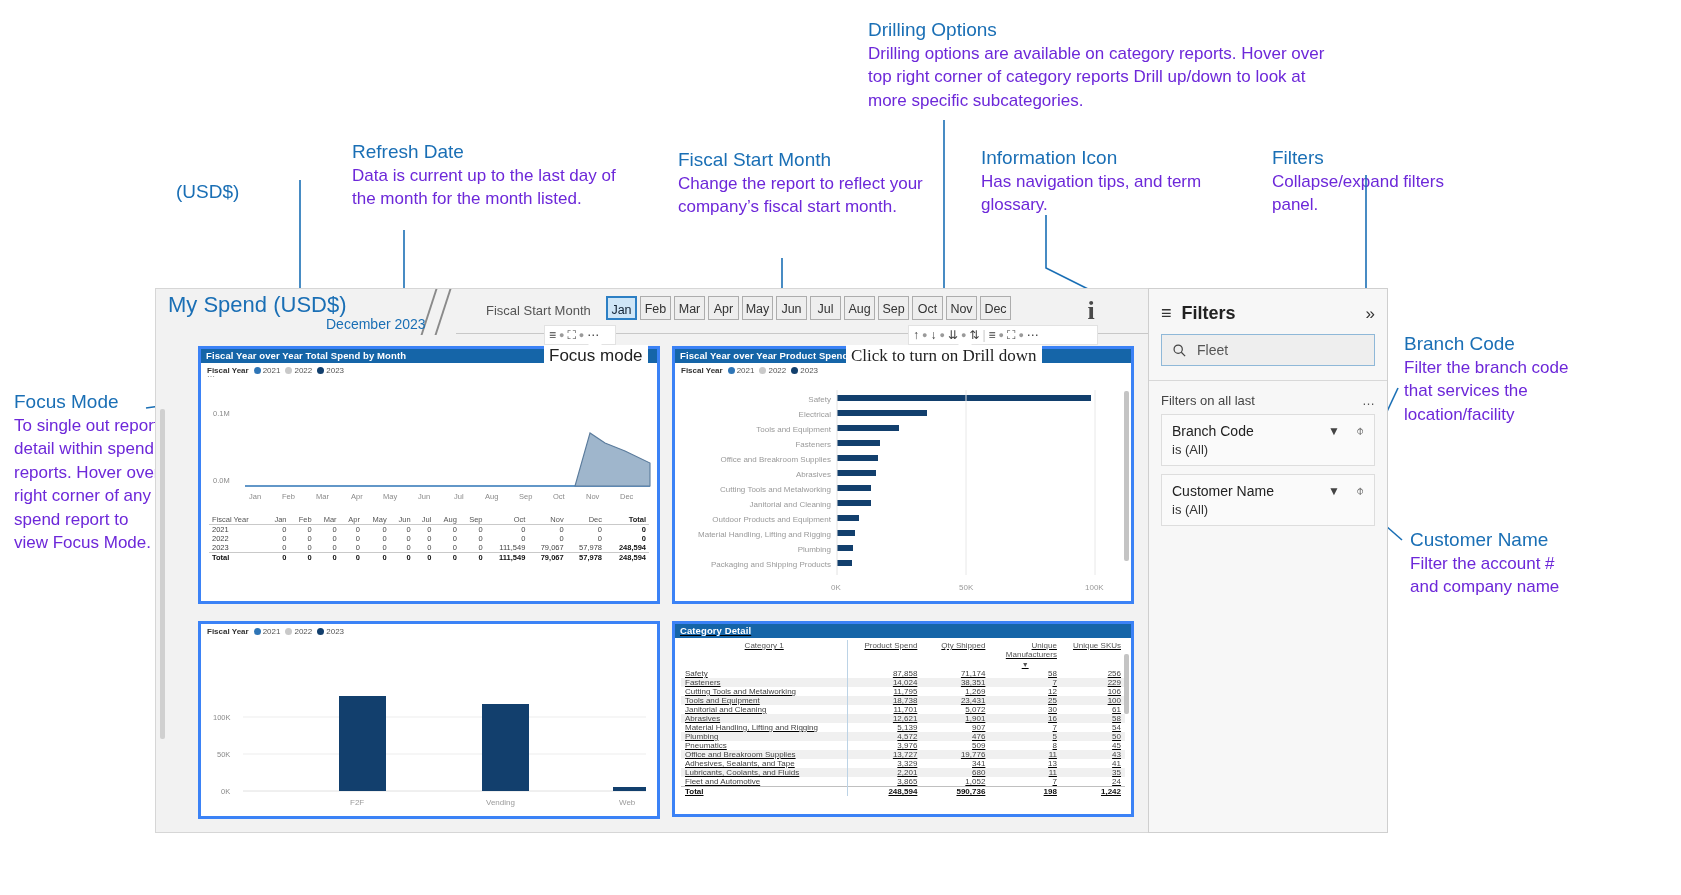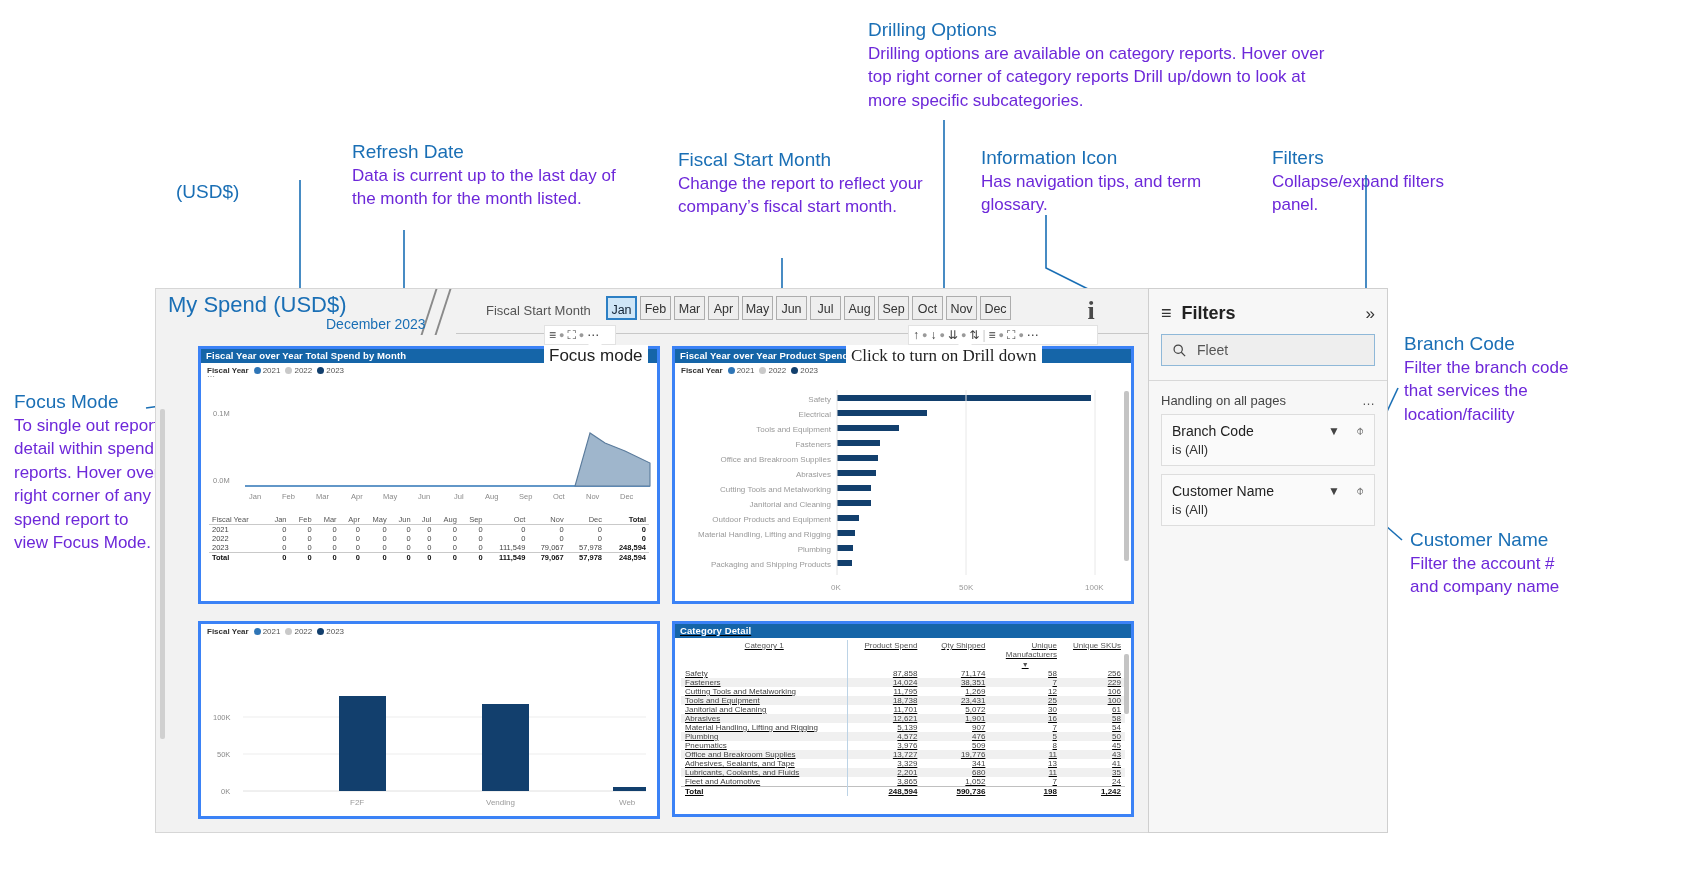--- a/index.html
+++ b/index.html
@@ -573,21 +573,21 @@
     <svg width="15" height="15" viewBox="0 0 16 16">
       <circle cx="6.6" cy="6.6" r="4.4" fill="none" stroke="#444" stroke-width="1.3"></circle>
       <line x1="9.9" y1="9.9" x2="14" y2="14" stroke="#444" stroke-width="1.3"></line>
     </svg>
     <span class="ph">Fleet</span>
   </div>
 
   <div id="f-sep"></div>
 
   <div id="f-allpages">
-    <span>Handling on all pages</span>
+    <span>Filters on all last</span>
     <span style="color:#555;">…</span>
   </div>
 
   <div class="fcard">
     <div class="fname">Branch Code</div>
     <div class="fval">is (All)</div>
     <span class="chev">▼</span>
     <span class="er">⌽</span>
   </div>
 

